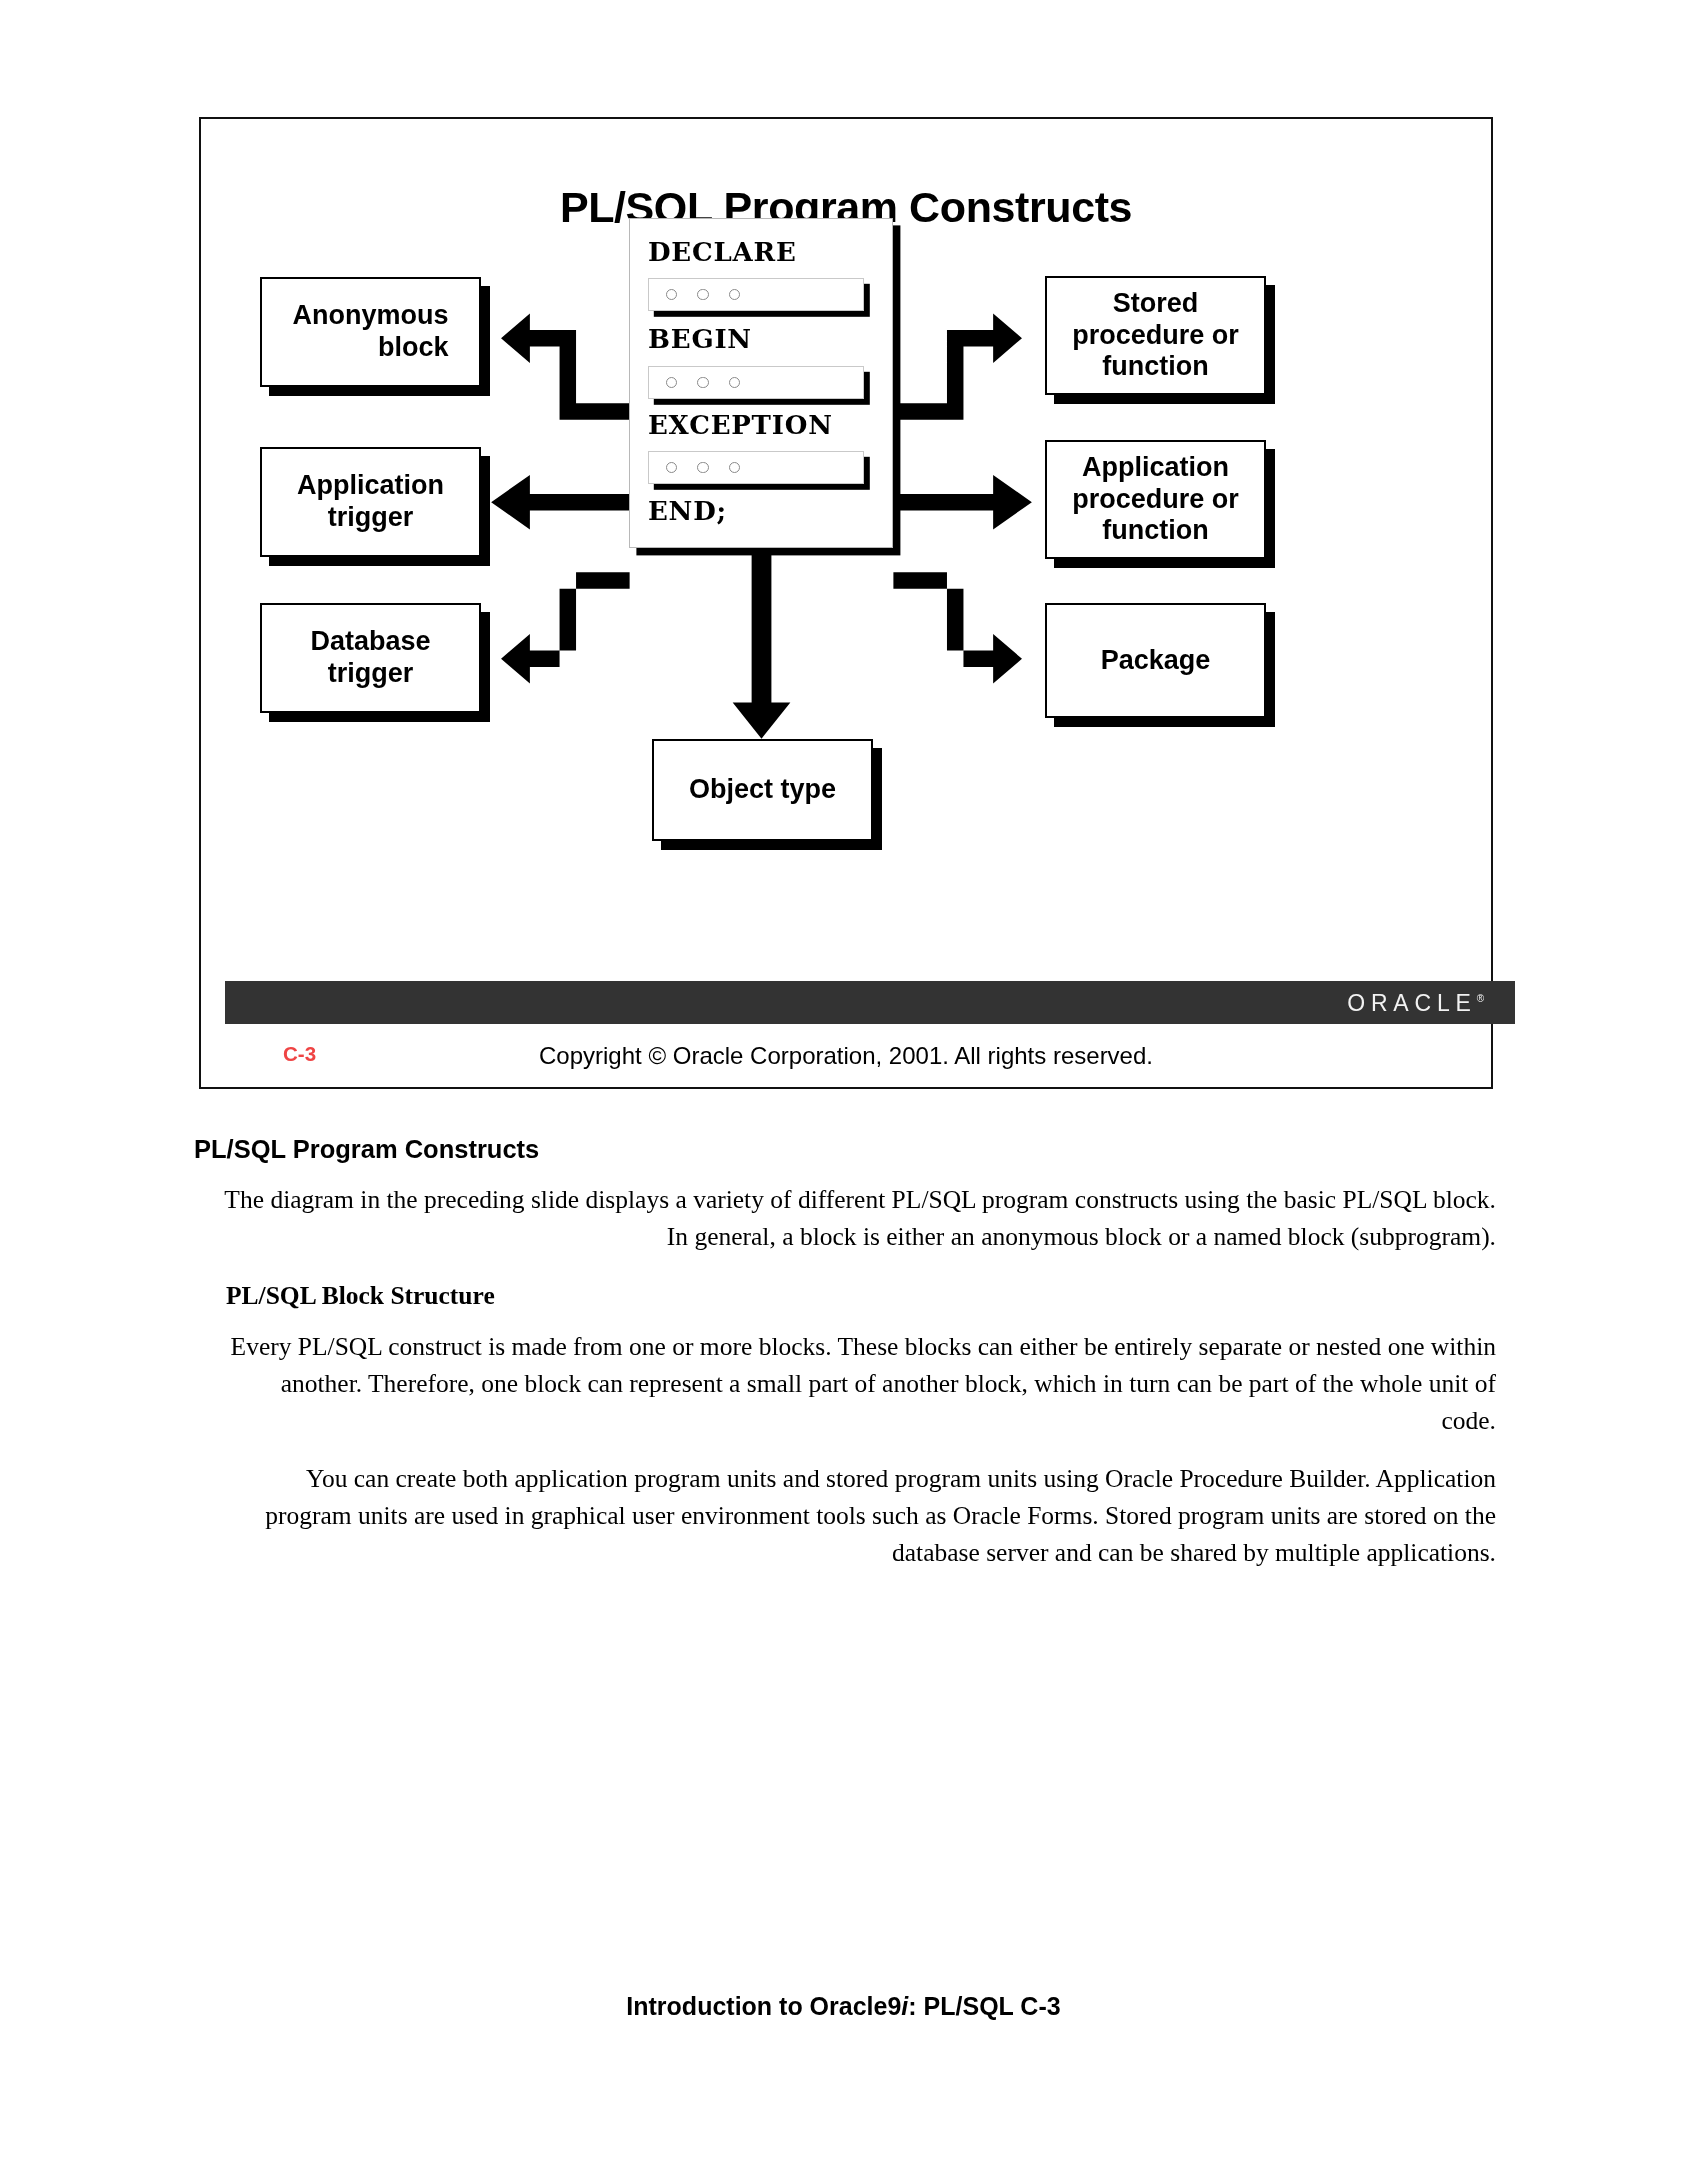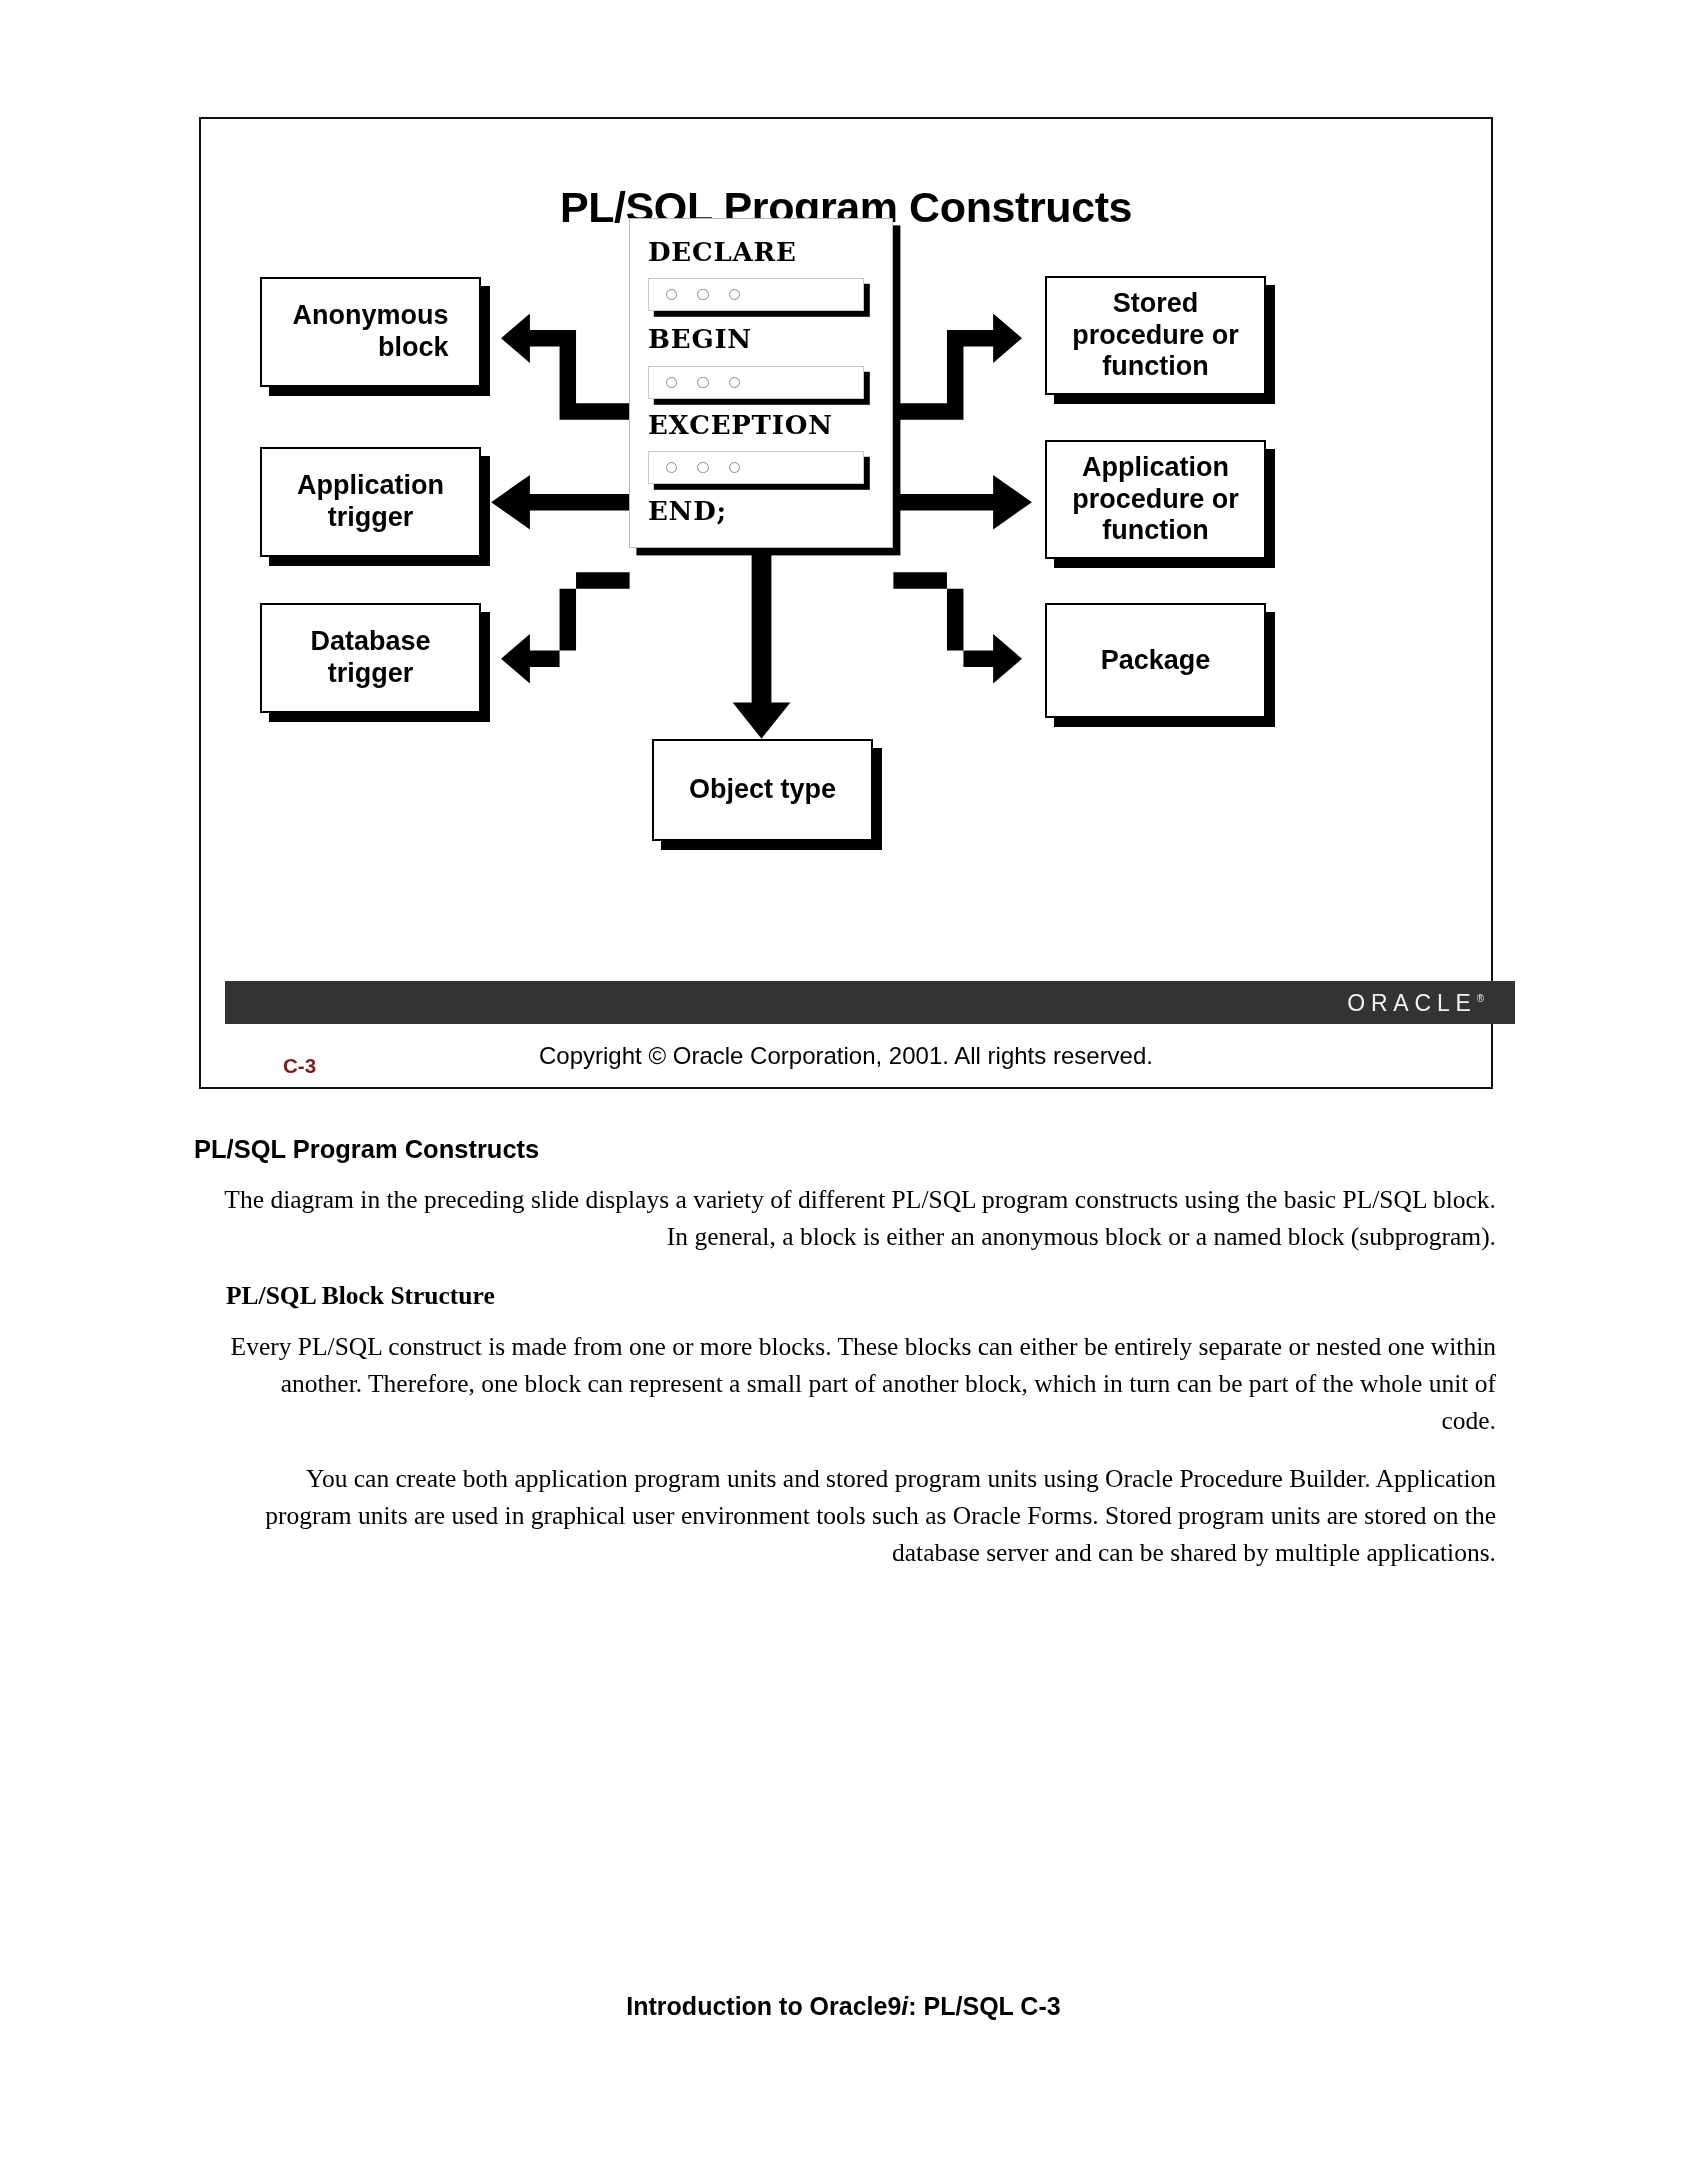--- a/index.html
+++ b/index.html
@@ -157,22 +157,21 @@
     width: 100%;
     height: 65px;
   }
   .page-tag {
     position: absolute;
     left: 82px;
     top: 18px;
     font-family: "Liberation Sans", "DejaVu Sans", sans-serif;
     font-weight: bold;
     font-size: 20.6px;
-    color: #7f1d1d;
-    margin-top: 12px;
+    color: #ef4444;
   }
   .copyright {
     position: absolute;
     left: 0;
     top: 18px;
     width: 100%;
     text-align: center;
     font-family: "Liberation Sans", "DejaVu Sans", sans-serif;
     font-size: 24px;
     color: #000;

